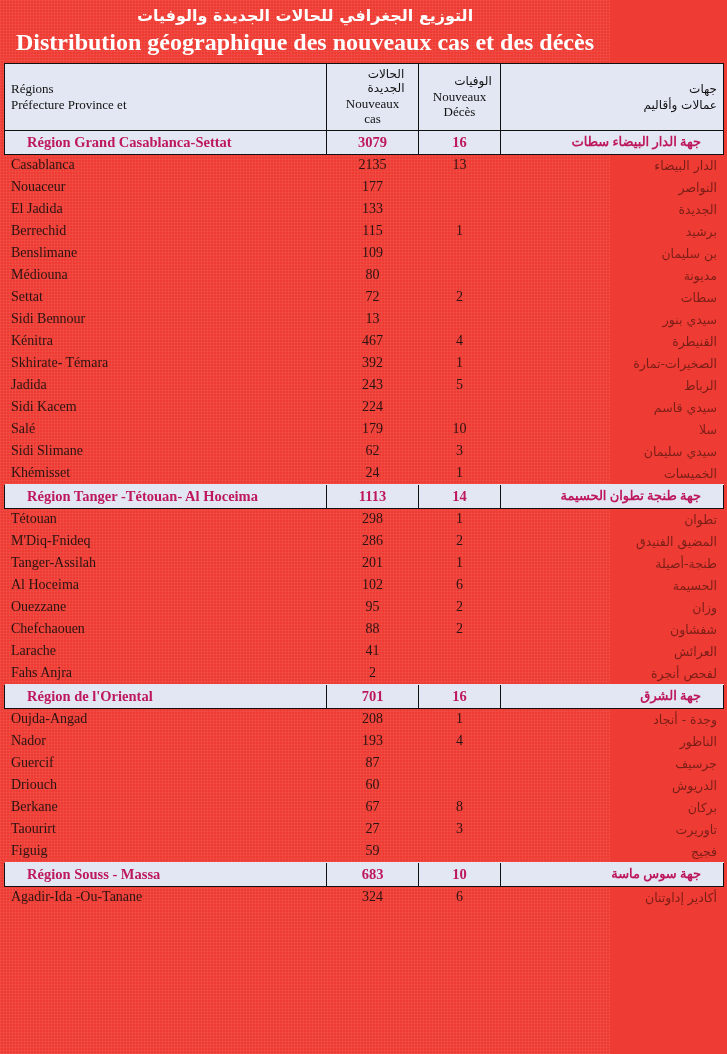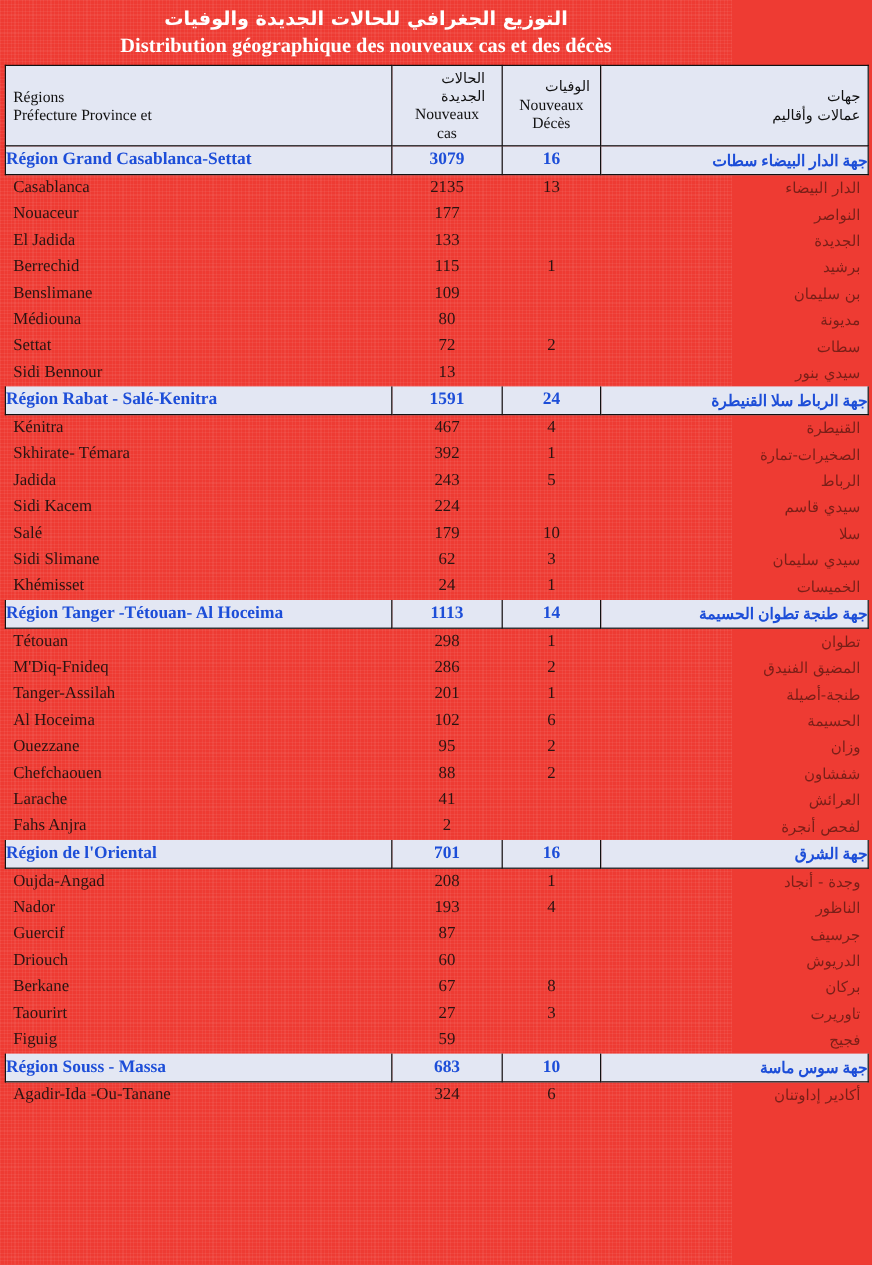--- a/index.html
+++ b/index.html
@@ -25,21 +25,21 @@
     font-family:"DejaVu Sans", sans-serif;
     font-weight:bold;
     font-size:16px;
     color:#ffffff;
     direction:rtl;
     line-height:1.25;
   }
   .title-fr{
     font-family:"Liberation Serif", serif;
     font-weight:bold;
-    font-size:17px;
+    font-size:24px;
     color:#ffffff;
     line-height:1.25;
     margin-top:1px;
   }
   table{
     border-collapse:collapse;
     width:719px;
     margin:2px 4px 0 4px;
     table-layout:fixed;
   }
@@ -64,22 +64,22 @@
   .hdr .fr{text-align:left;font-family:"Liberation Serif",serif;}
   .hdr .num{text-align:center;font-family:"Liberation Serif",serif;}
   .hdr .num .ar{font-family:"DejaVu Sans",sans-serif;font-size:12px;display:block;direction:rtl;margin-left:27px;}
   .hdr .ar-col{text-align:right;direction:rtl;font-family:"DejaVu Sans",sans-serif;font-size:12px;line-height:1.35;}
 
   
   tr.region td{
     background:#e3e7f3;
     font-weight:bold;
     font-size:14.5px;
-    color:#1d4ed8;
-    padding:2px 0;
+    color:#be185d;
+    padding:2px 22px;
     height:19px;
   }
   tr.region td.fr{text-align:left;}
   tr.region td.num{text-align:center;}
   tr.region td.ar-col{text-align:right;direction:rtl;font-family:Liberation Serif, serif;font-size:13px;}
 
   
   tr.prov td{
     background:transparent;
     border-left:1px solid rgba(0,0,0,0);
@@ -185,26 +185,20 @@
           <td class="num">72</td>
           <td class="num">2</td>
           <td class="ar-col">سطات</td>
         </tr>
         <tr class="prov">
           <td class="fr">Sidi Bennour</td>
           <td class="num">13</td>
           <td class="num"></td>
           <td class="ar-col">سيدي بنور</td>
         </tr>
-        <tr class="region">
-          <td class="fr">Région Rabat - Salé-Kenitra</td>
-          <td class="num">1591</td>
-          <td class="num">24</td>
-          <td class="ar-col">جهة الرباط سلا القنيطرة</td>
-        </tr>
         <tr class="prov">
           <td class="fr">Kénitra</td>
           <td class="num">467</td>
           <td class="num">4</td>
           <td class="ar-col">القنيطرة</td>
         </tr>
         <tr class="prov">
           <td class="fr">Skhirate- Témara</td>
           <td class="num">392</td>
           <td class="num">1</td>

